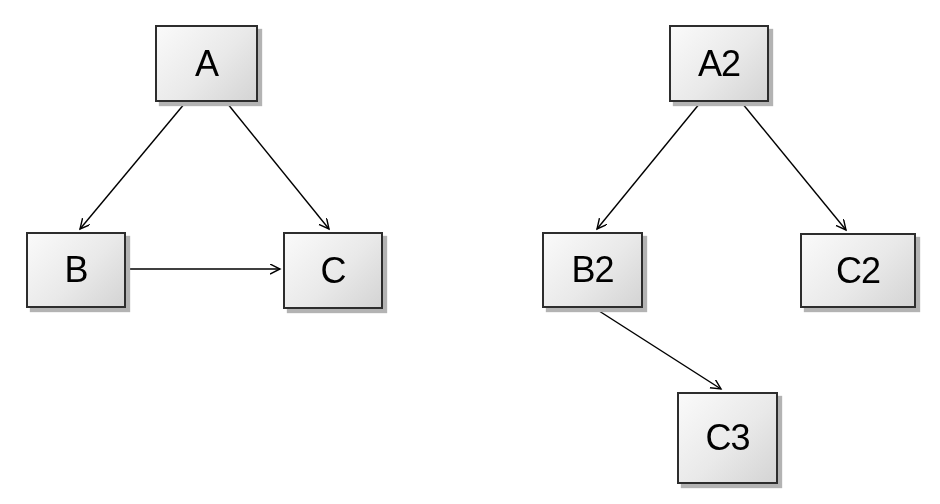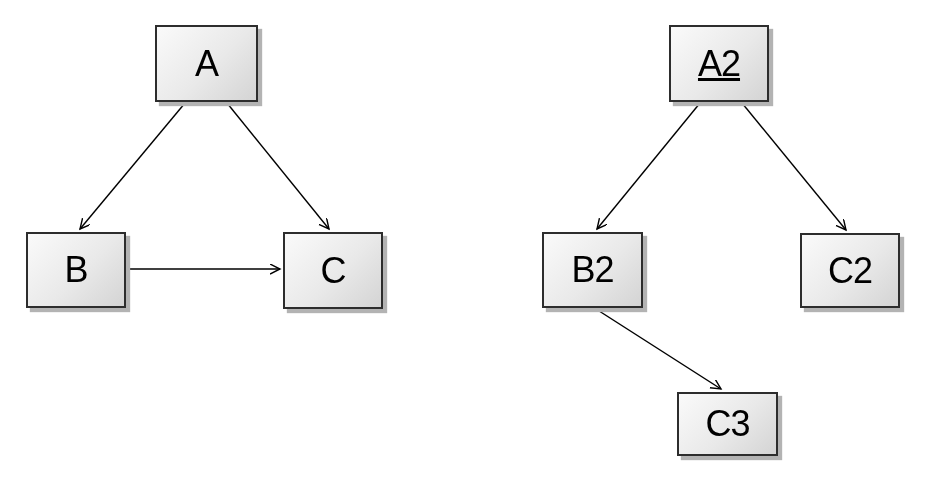--- a/index.html
+++ b/index.html
@@ -64,25 +64,25 @@
     </svg>
 <div class="node" style="left: 155px; top: 25px; width: 103px; height: 77px;">
       <span class="node-label">A</span>
     </div>
     <div class="node" style="left: 26px; top: 232px; width: 100px; height: 76px;">
       <span class="node-label">B</span>
     </div>
     <div class="node" style="left: 283px; top: 232px; width: 100px; height: 77px;">
       <span class="node-label">C</span>
     </div>
-    <div class="node" style="left: 669px; top: 25px; width: 100px; height: 77px; text-decoration: underline;">
+    <div class="node" style="left: 669px; top: 25px; width: 100px; height: 77px;">
       <span class="node-label">A2</span>
     </div>
     <div class="node" style="left: 542px; top: 232px; width: 101px; height: 76px; justify-content: center;">
       <span class="node-label">B2</span>
     </div>
-    <div class="node" style="left: 800px; top: 233px; width: 100px; height: 75px;">
+    <div class="node" style="left: 800px; top: 233px; width: 116px; height: 75px;">
       <span class="node-label">C2</span>
     </div>
-    <div class="node" style="left: 677px; top: 392px; width: 101px; height: 64px;">
+    <div class="node" style="left: 677px; top: 392px; width: 101px; height: 92px;">
       <span class="node-label">C3</span>
     </div>
   </div>
 
 </body></html>

